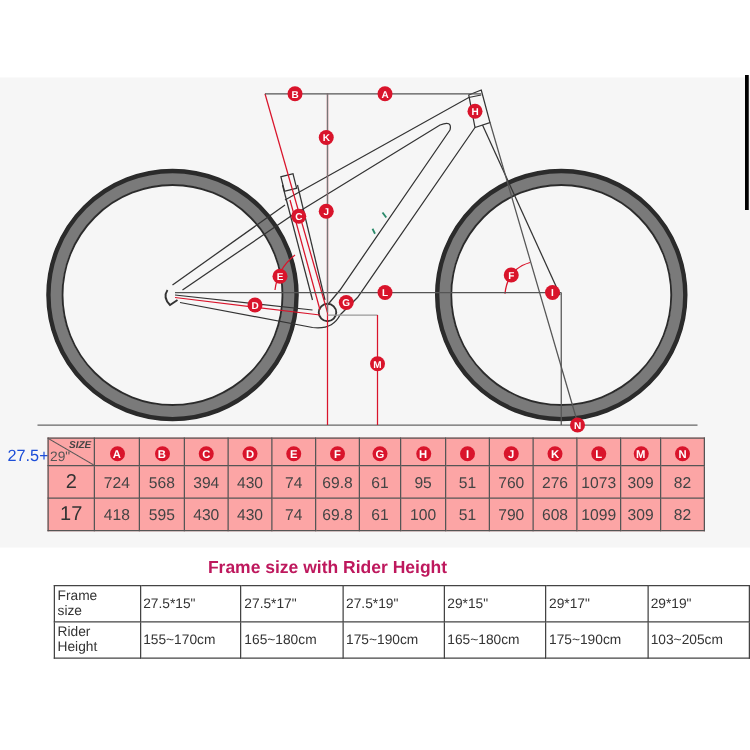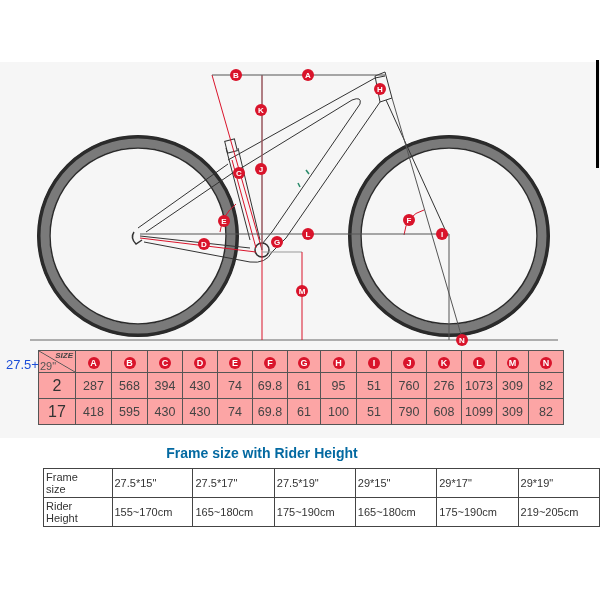--- a/index.html
+++ b/index.html
@@ -14,21 +14,21 @@
   table.geo td { border:1.5px solid #555; text-align:center; color:#444; font-size:12.5px; padding:0; height:25px; }
   table.geo tr.hdr td { height:21px; }
   table.geo td.size-lbl { font-size:16px; color:#333; }
   .badge { display:inline-block; width:12px; height:12px; border-radius:50%; background:#d9142b; color:#fff;
            font-size:9px; font-weight:bold; line-height:12px; text-align:center; }
   .corner { position:relative; width:36px; height:21px;
             background:linear-gradient(to top right, transparent calc(50% - 0.8px), #555 50%, transparent calc(50% + 0.8px)); }
   .corner .c-size { position:absolute; right:2px; top:0px; font-size:8px; font-style:italic; font-weight:bold; color:#444; }
   .corner .c-29 { position:absolute; left:1px; bottom:0px; font-size:11px; color:#555; }
 
-  .title2 { position:absolute; left:0; width:524px; top:445px; text-align:center; font-size:14px; font-weight:bold; color:#0369a1; }
+  .title2 { position:absolute; left:0; width:524px; top:445px; text-align:center; font-size:14px; font-weight:bold; color:#be185d; }
   table.rider { position:absolute; left:43px; top:468px; border-collapse:collapse; }
   table.rider td { border:1px solid #444; font-size:11px; color:#333; height:28px; padding:0 16px 0 2px; text-align:left; }
 </style>
 </head>
 <body>
 
 <div class="panel"></div>
 <div class="edge-bar"></div>
 
 <svg class="diagram" width="600" height="440" viewBox="0 0 600 440">
@@ -190,21 +190,21 @@
     <td style="width:35px"><span class="badge">H</span></td>
     <td style="width:34px"><span class="badge">I</span></td>
     <td style="width:34px"><span class="badge">J</span></td>
     <td style="width:34px"><span class="badge">K</span></td>
     <td style="width:34px"><span class="badge">L</span></td>
     <td style="width:31px"><span class="badge">M</span></td>
     <td style="width:34px"><span class="badge">N</span></td>
   </tr>
   <tr>
     <td class="size-lbl">2</td>
-    <td>287</td>
+    <td>724</td>
     <td>568</td>
     <td>394</td>
     <td>430</td>
     <td>74</td>
     <td>69.8</td>
     <td>61</td>
     <td>95</td>
     <td>51</td>
     <td>760</td>
     <td>276</td>
@@ -245,16 +245,16 @@
     <td style="width:70px">29*17"</td>
     <td style="width:70px">29*19"</td>
   </tr>
   <tr>
     <td>Rider Height</td>
     <td>155~170cm</td>
     <td>165~180cm</td>
     <td>175~190cm</td>
     <td>165~180cm</td>
     <td>175~190cm</td>
-    <td>219~205cm</td>
+    <td>103~205cm</td>
   </tr>
 </tbody>
   </table>
 
 </body></html>

